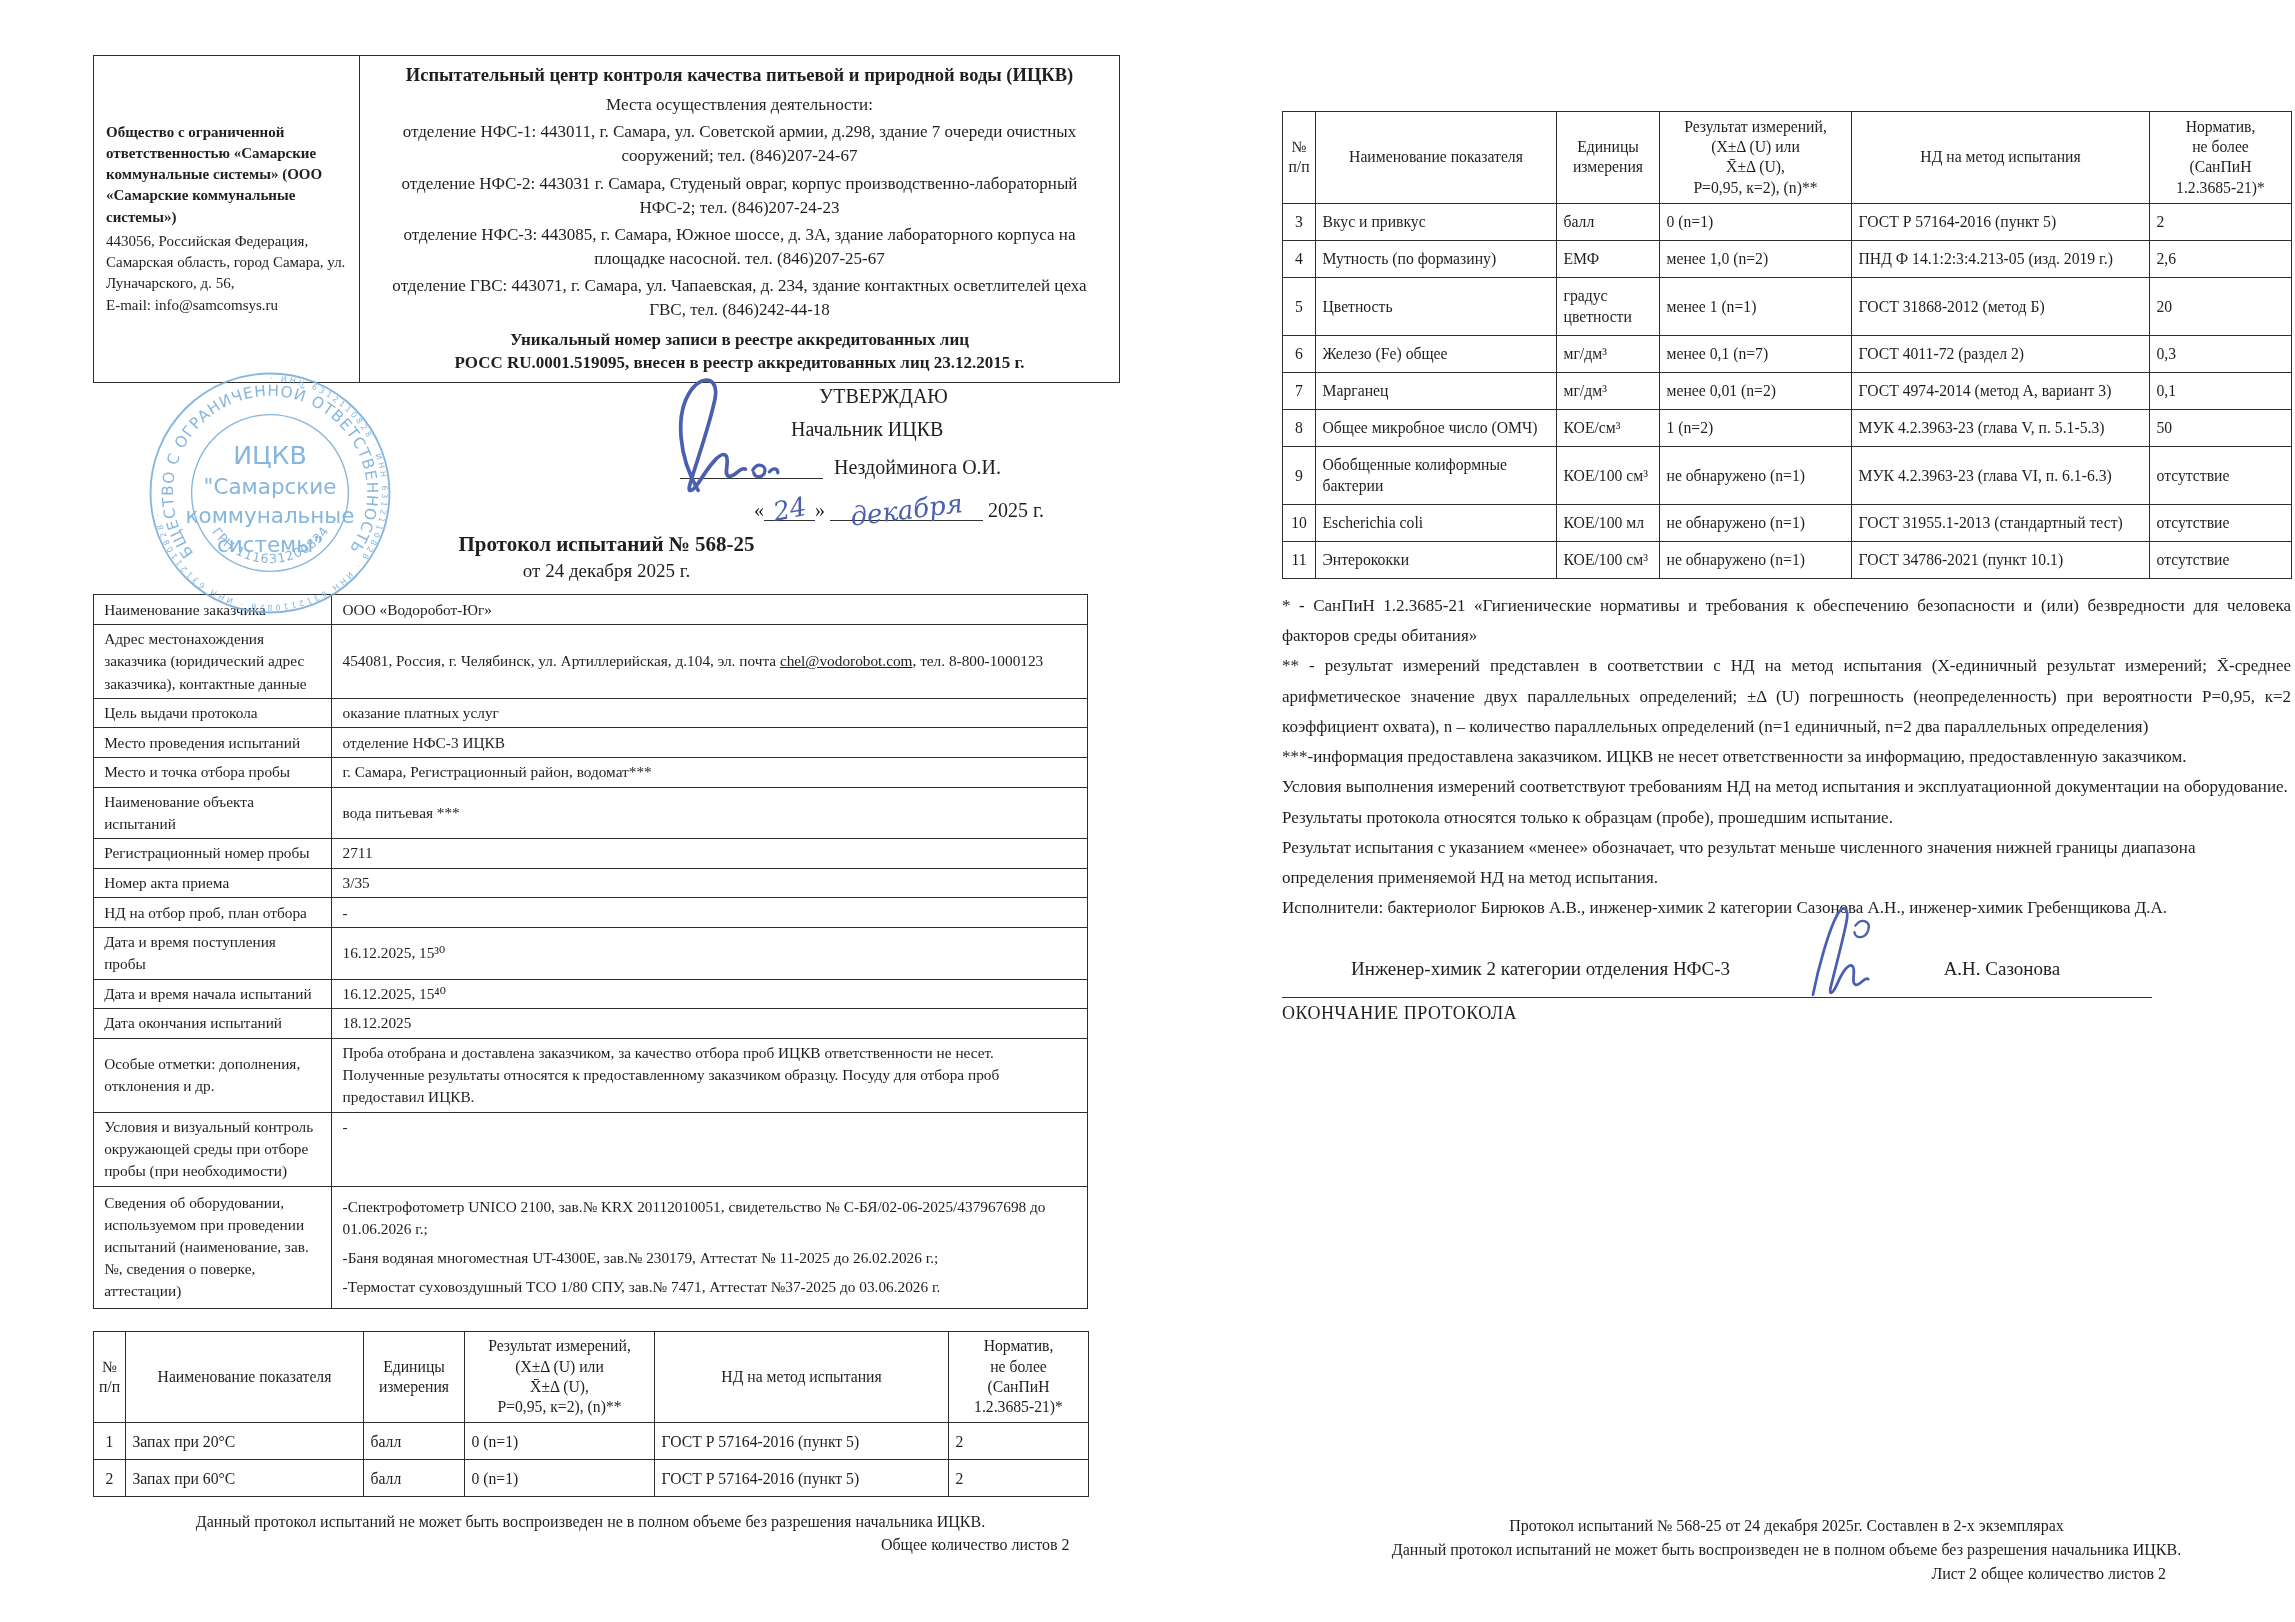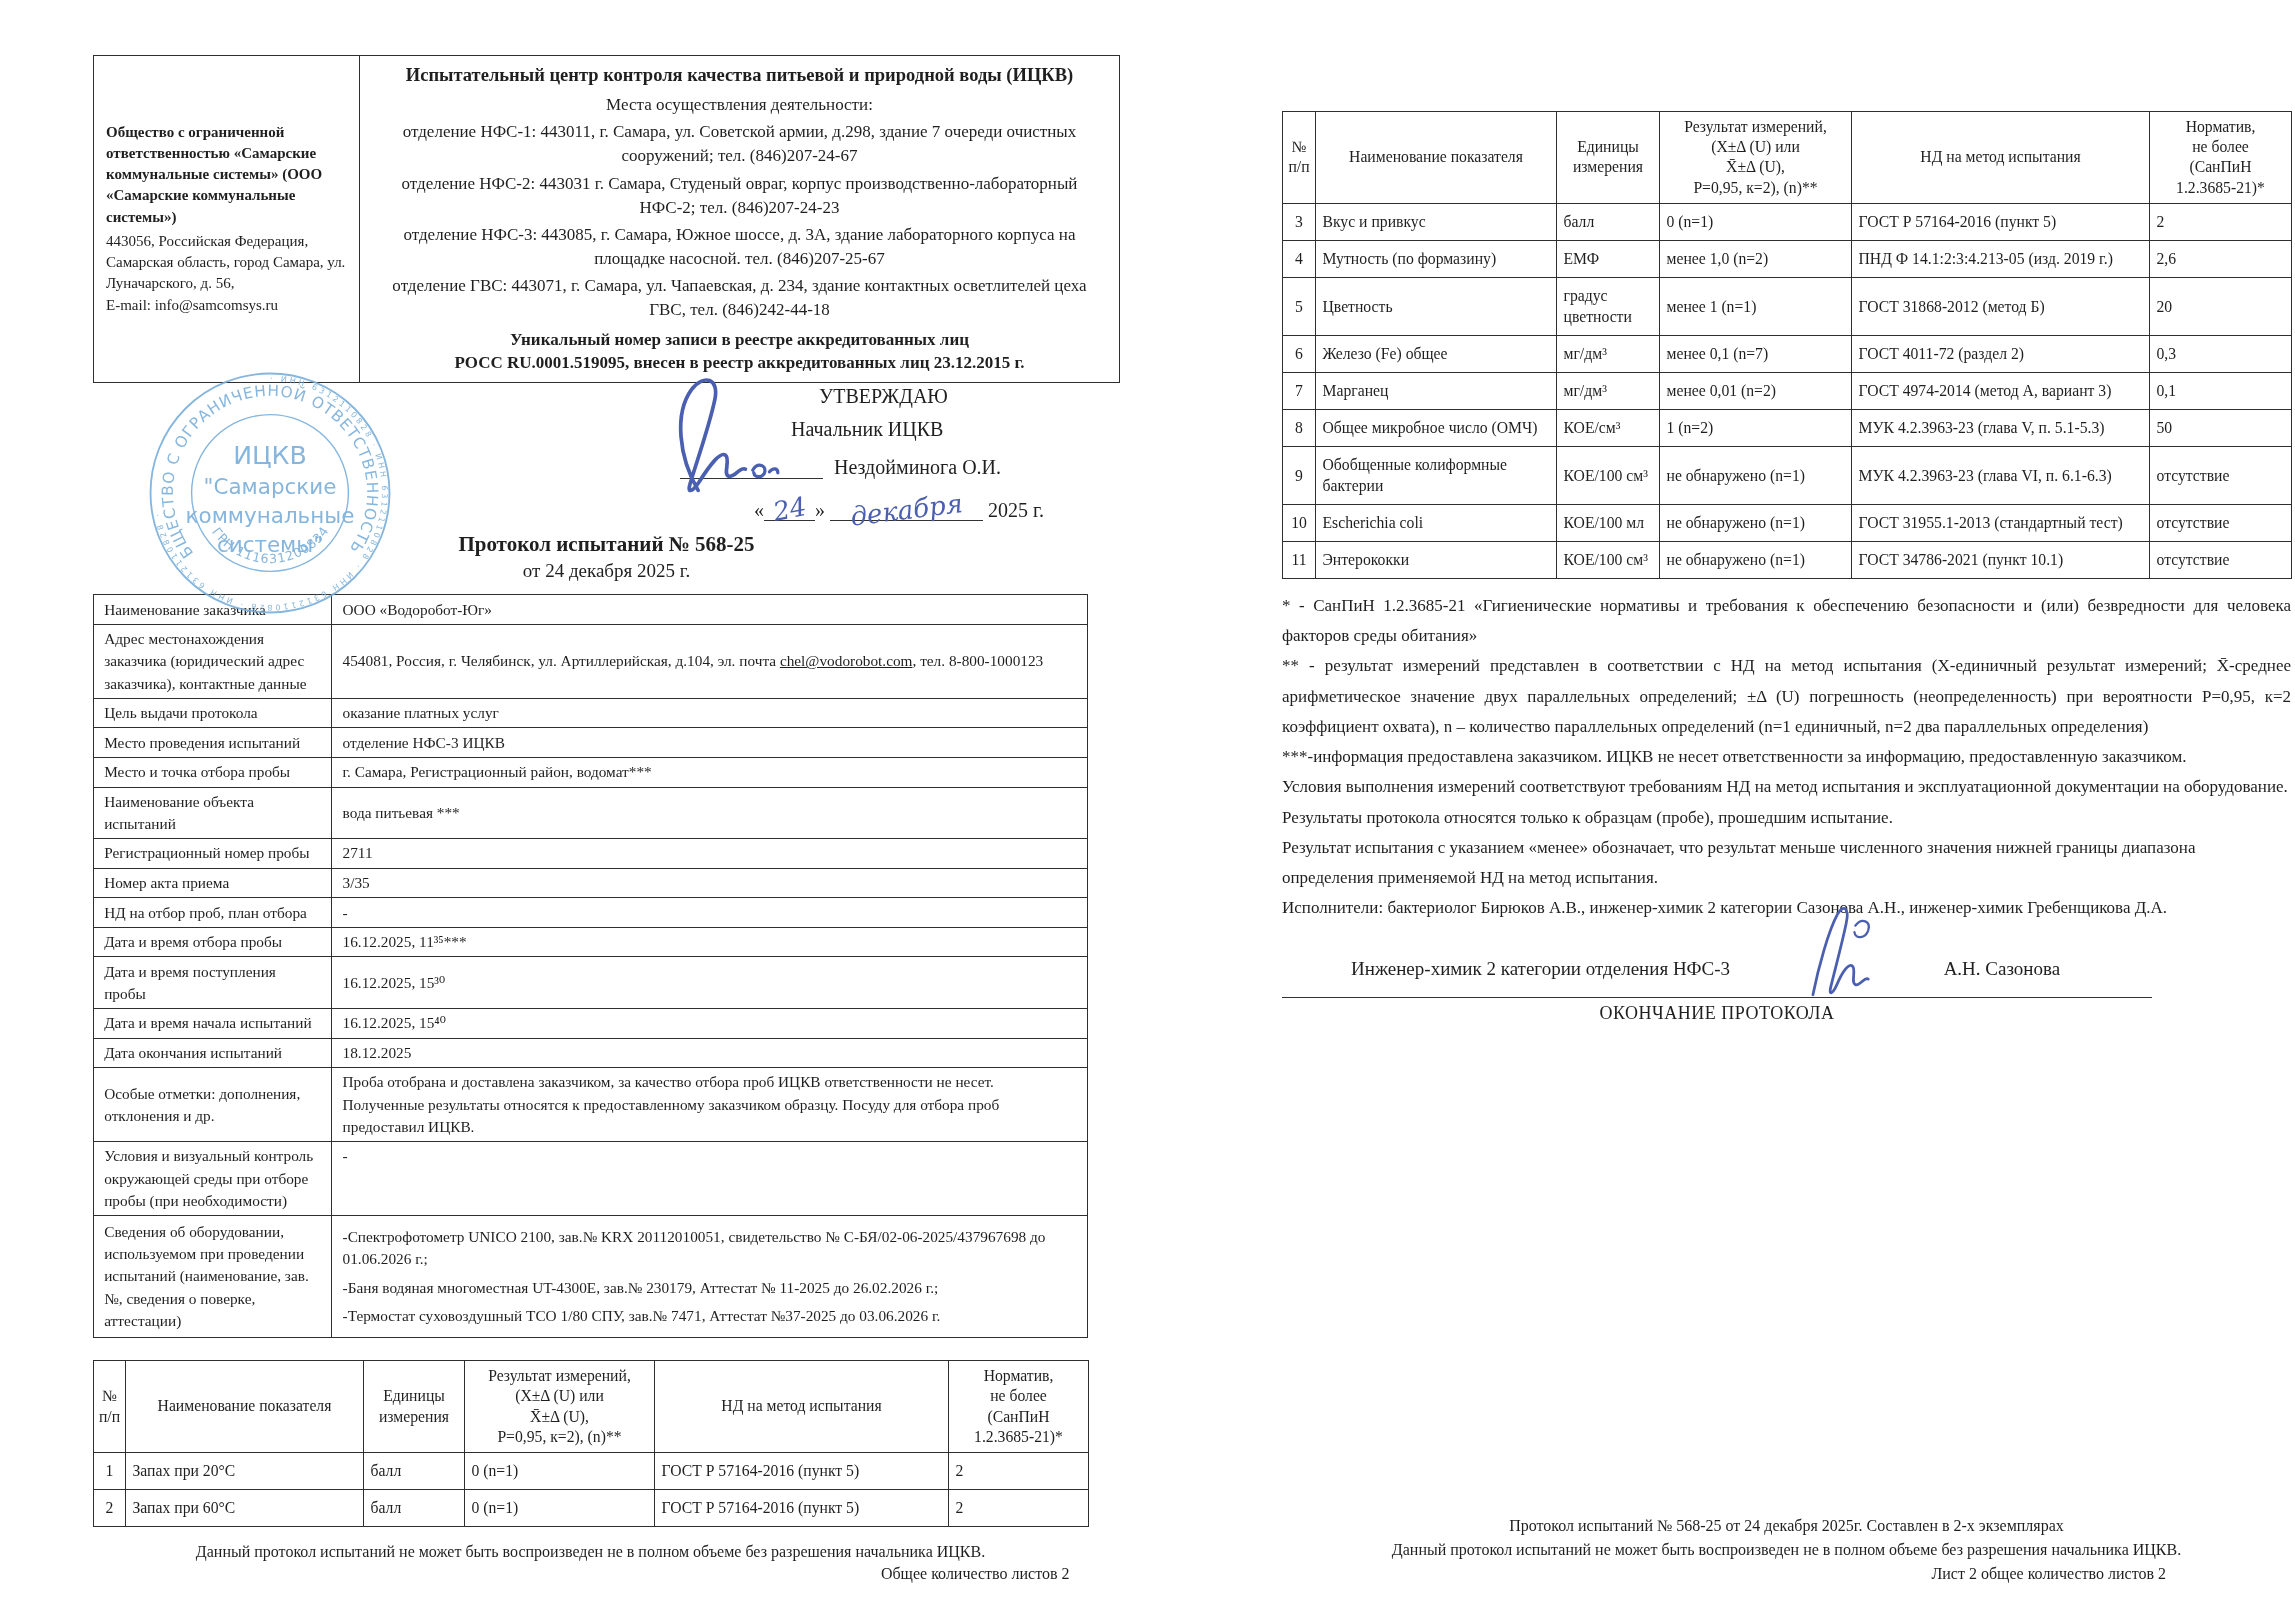--- a/index.html
+++ b/index.html
@@ -68,21 +68,21 @@
 
   
   .footnotes{margin-top:12px;width:1009px;font-size:17px;line-height:1.78;}
   .fn{margin:0;}
   .fn-j{text-align:justify;}
   .sigrow2{margin-top:30px;margin-left:69px;width:902px;display:flex;align-items:center;font-size:19px;}
   .sig2-role{flex:0 0 auto;}
   .sig2{width:111px;height:106px;margin:-56px 18.5px -18.5px 56px;flex:0 0 auto;}
   .sig2-name{margin-left:28px;}
   .rule2{width:870px;border-top:1.4px solid #333;margin-top:12px;}
-  .end-title{width:870px;text-align:center;font-size:18px;margin-top:4.6px;letter-spacing:0.5px;}
+  .end-title{width:870px;text-align:left;font-size:18px;margin-top:4.6px;letter-spacing:0.5px;}
   .footer2{position:absolute;left:134px;top:1514px;width:1009px;font-size:16px;line-height:1.5;}
   .footer2 .l3{text-align:right;padding-right:125px;}
 
   .stamp text{font-family:"DejaVu Sans","Liberation Sans",sans-serif;fill:#79aeda;}
   .sigpath{fill:none;stroke:#4a5fb0;stroke-linecap:round;stroke-linejoin:round;}
 </style>
 </head>
 <body>
 
 <div class="canvas">
@@ -196,24 +196,20 @@
       </tr>
       <tr>
         <td class="lbl">Номер акта приема</td>
         <td>3/35</td>
       </tr>
       <tr>
         <td class="lbl">НД на отбор проб, план отбора</td>
         <td>-</td>
       </tr>
       <tr>
-        <td class="lbl">Дата и время отбора пробы</td>
-        <td>16.12.2025, 11³⁵***</td>
-      </tr>
-      <tr>
         <td class="lbl">Дата и время поступления пробы</td>
         <td>16.12.2025, 15³⁰</td>
       </tr>
       <tr>
         <td class="lbl">Дата и время начала испытаний</td>
         <td>16.12.2025, 15⁴⁰</td>
       </tr>
       <tr>
         <td class="lbl">Дата окончания испытаний</td>
         <td>18.12.2025</td>

